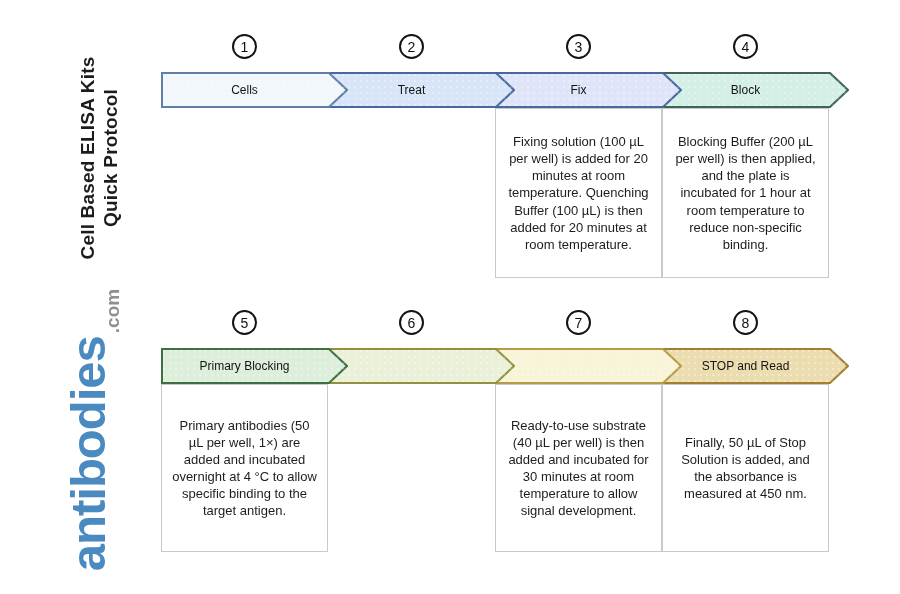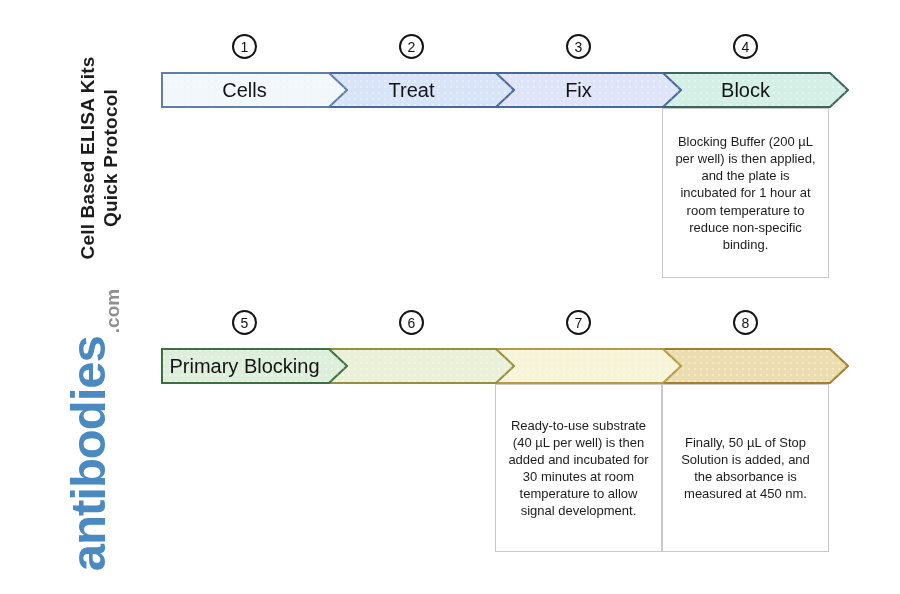--- a/index.html
+++ b/index.html
@@ -37,21 +37,21 @@
     box-sizing:border-box; border:2px solid #141414; border-radius:50%;
     background:#ffffff; display:flex; align-items:center; justify-content:center;
     font-size:14px; color:#111111;
   }
 
   .arrow-wrap { position:absolute; top:38px; left:0; width:187px; height:36px; }
   .arrow-wrap svg { display:block; }
   .arrow-label {
     position:absolute; top:38px; left:0; width:167px; height:36px;
     display:flex; align-items:center; justify-content:center;
-    font-size:20px; color:#141414;text-align:right;
+    font-size:12px; color:#141414;text-align:right;
   }
 
   .desc {
     position:absolute; top:74px; left:0; width:167px; height:170px;
     box-sizing:border-box; background:#ffffff; border:1px solid #c9c9c9;
     display:flex; align-items:center; justify-content:center;
     text-align:center; font-size:13px; line-height:1.32; color:#1d1d1d;
     padding:6px 9px;
   }
   #row2 .desc { height:168px; }
@@ -117,20 +117,23 @@
         </div>
       <div class="arrow-wrap">
         <svg width="187" height="36" viewBox="0 0 187 36">
           <polygon class="arrow-shape" points="1,1 168,1 186,18 168,35 1,35" stroke-width="2" fill="#dfe4f8" stroke="#46689e"></polygon>
           <polygon class="arrow-texture" points="1,1 168,1 186,18 168,35 1,35" fill="url(#dotpat)" stroke="none"></polygon>
         </svg>
       </div>
       <div class="arrow-label">
           <span>Fix</span>
         </div>
+      <div class="desc">
+          <p>Fixing solution (100 µL per well) is added for 20 minutes at room temperature. Quenching Buffer (100 µL) is then added for 20 minutes at room temperature.</p>
+        </div>
     </div>
       <div class="step" style="left: 501px; z-index: 7;">
       <div class="badge">
           <span>4</span>
         </div>
       <div class="arrow-wrap">
         <svg width="187" height="36" viewBox="0 0 187 36">
           <polygon class="arrow-shape" points="1,1 168,1 186,18 168,35 1,35" stroke-width="2" fill="#d3efe6" stroke="#3d655b"></polygon>
           <polygon class="arrow-texture" points="1,1 168,1 186,18 168,35 1,35" fill="url(#dotpat)" stroke="none"></polygon>
         </svg>
@@ -150,20 +153,23 @@
         </div>
       <div class="arrow-wrap">
         <svg width="187" height="36" viewBox="0 0 187 36">
           <polygon class="arrow-shape" points="1,1 168,1 186,18 168,35 1,35" stroke-width="2" fill="#ddefdb" stroke="#3e6f42"></polygon>
           <polygon class="arrow-texture" points="1,1 168,1 186,18 168,35 1,35" fill="url(#dotpat)" stroke="none"></polygon>
         </svg>
       </div>
       <div class="arrow-label">
           <span>Primary Blocking</span>
         </div>
+      <div class="desc">
+          <p>Primary antibodies (50 µL per well, 1×) are added and incubated overnight at 4 °C to allow specific binding to the target antigen.</p>
+        </div>
     </div>
       <div class="step" style="left: 167px; z-index: 9;">
       <div class="badge">
           <span>6</span>
         </div>
       <div class="arrow-wrap">
         <svg width="187" height="36" viewBox="0 0 187 36">
           <polygon class="arrow-shape" points="1,1 168,1 186,18 168,35 1,35" stroke-width="2" fill="#eaf1d8" stroke="#93903f"></polygon>
           <polygon class="arrow-texture" points="1,1 168,1 186,18 168,35 1,35" fill="url(#dotpat)" stroke="none"></polygon>
         </svg>
@@ -186,19 +192,22 @@
       <div class="step" style="left: 501px; z-index: 7;">
       <div class="badge">
           <span>8</span>
         </div>
       <div class="arrow-wrap">
         <svg width="187" height="36" viewBox="0 0 187 36">
           <polygon class="arrow-shape" points="1,1 168,1 186,18 168,35 1,35" stroke-width="2" fill="#ecddb0" stroke="#a08030"></polygon>
           <polygon class="arrow-texture" points="1,1 168,1 186,18 168,35 1,35" fill="url(#dotpat)" stroke="none"></polygon>
         </svg>
       </div>
+      <div class="arrow-label">
+          <span>STOP and Read</span>
+        </div>
       <div class="desc">
           <p>Finally, 50 µL of Stop Solution is added, and the absorbance is measured at 450 nm.</p>
         </div>
     </div>
     </div>
 
 </div>
 
 </body></html>

